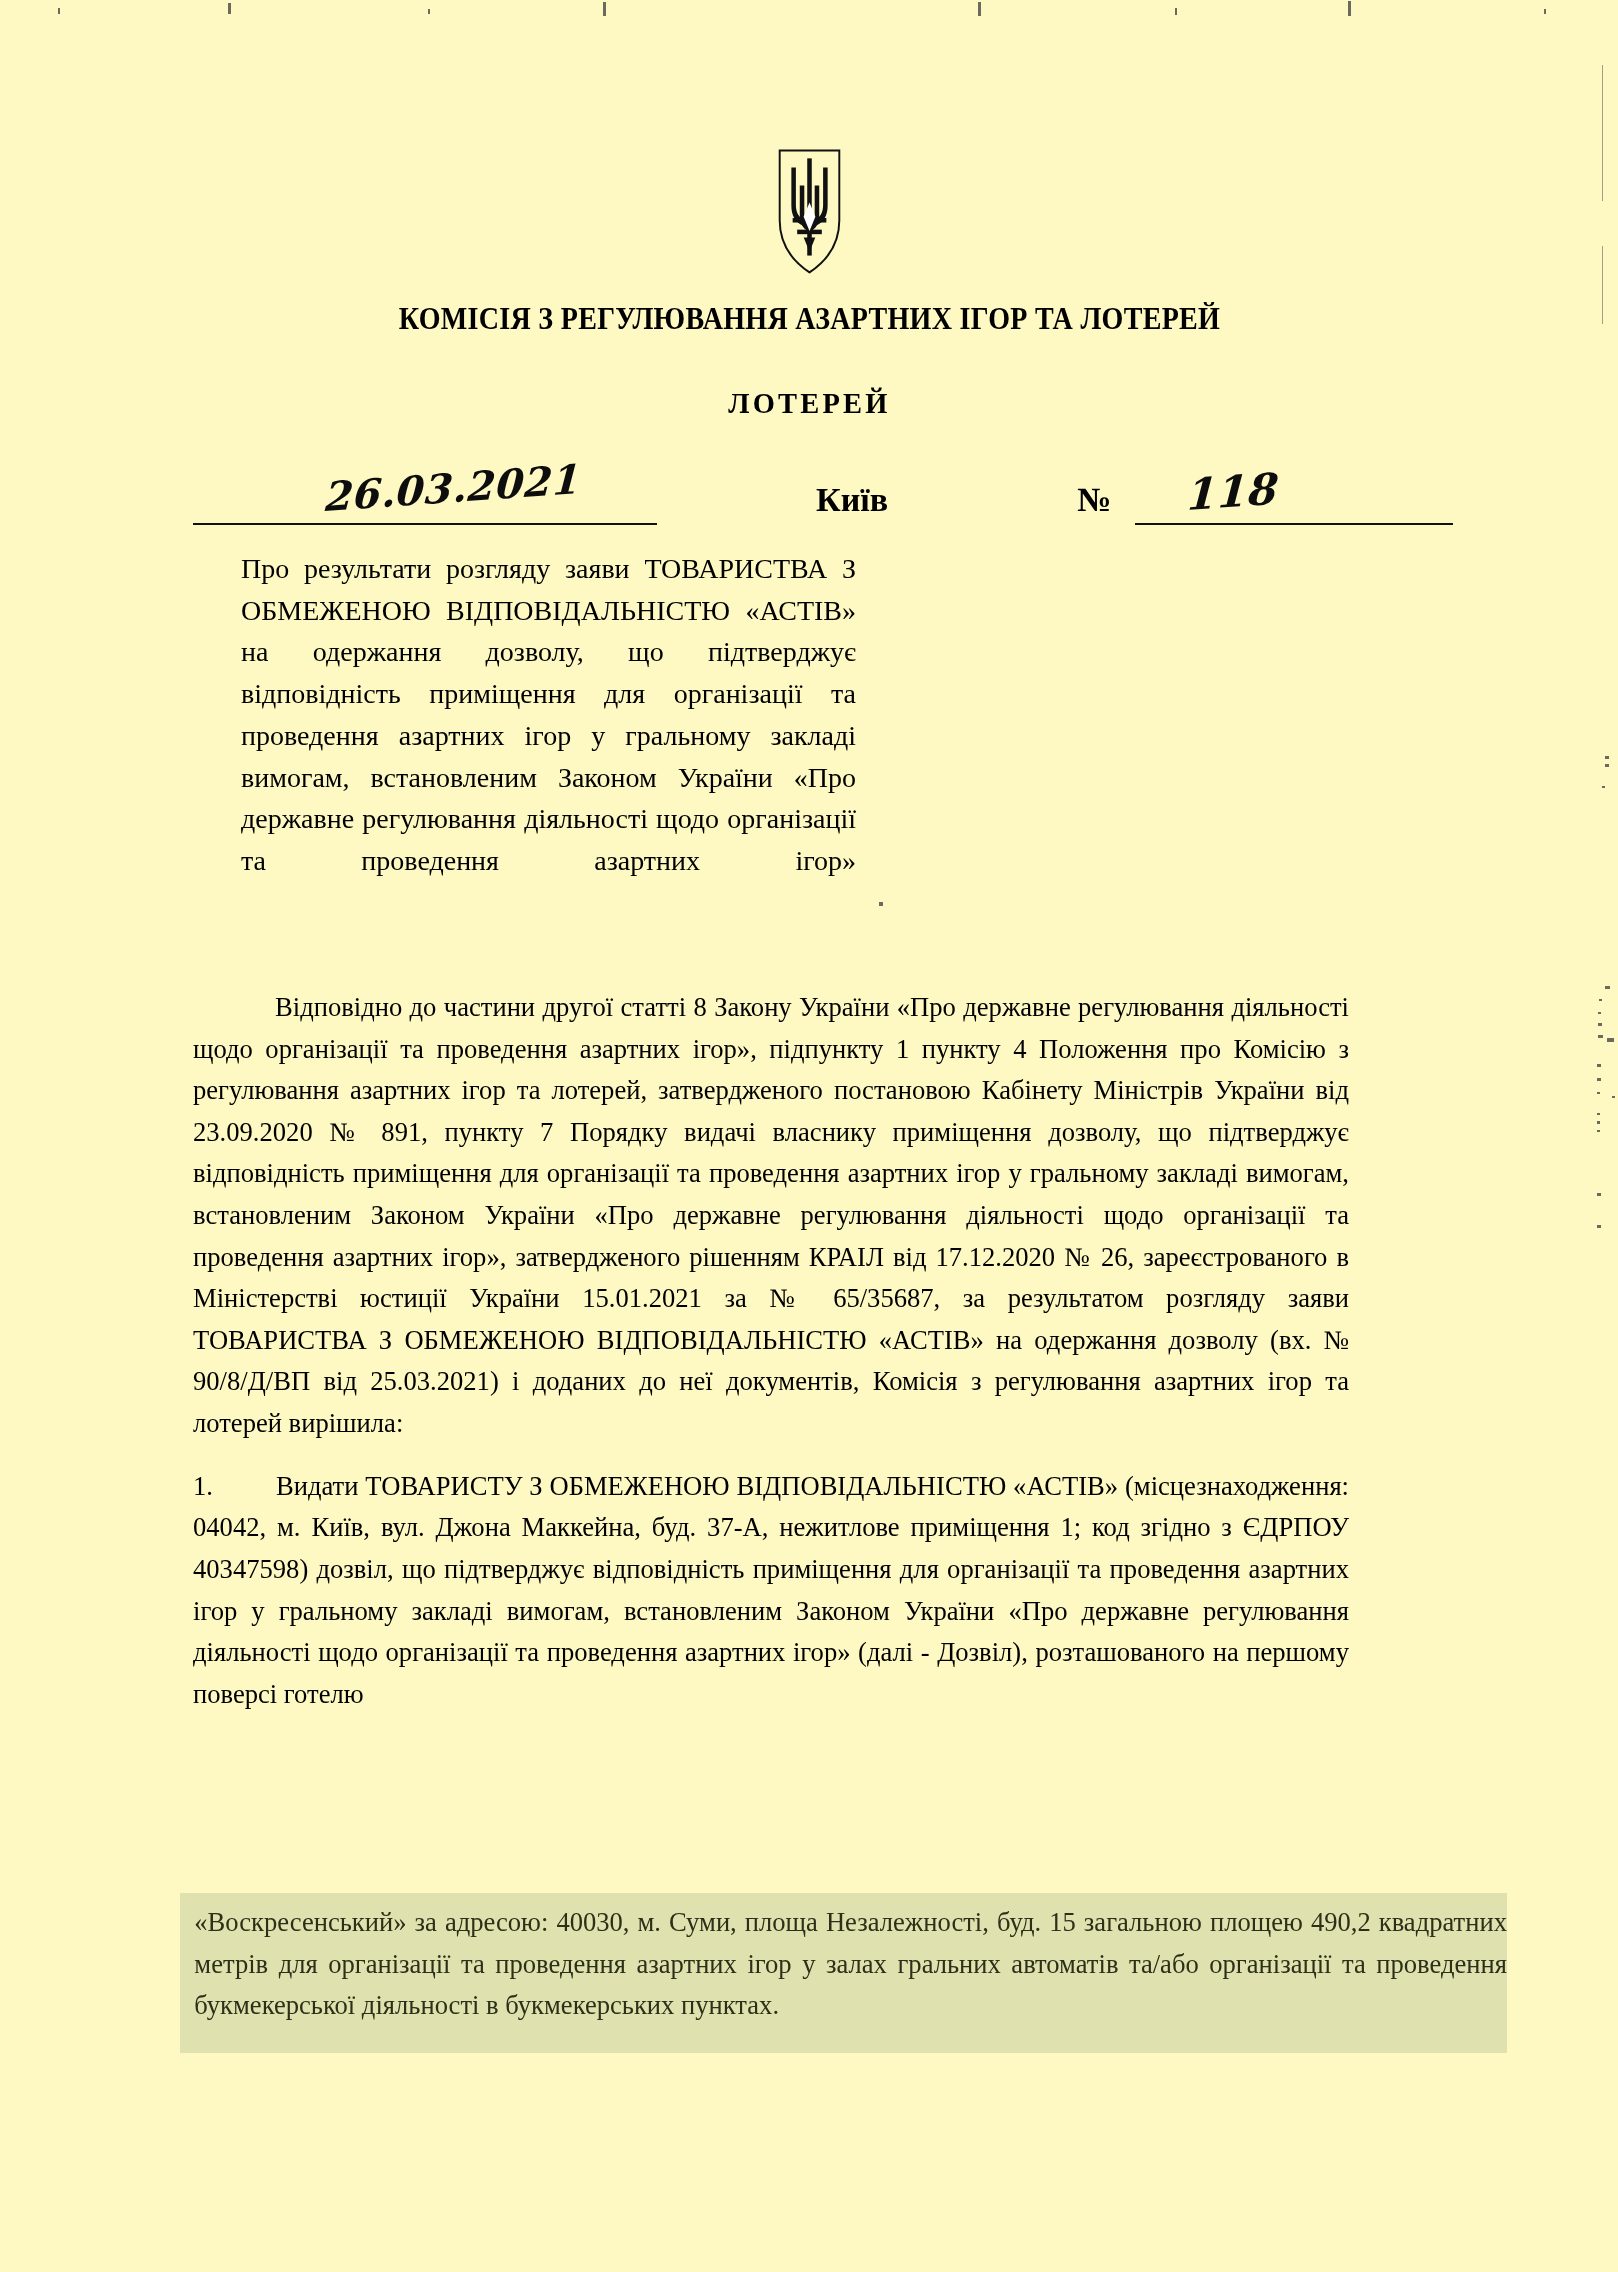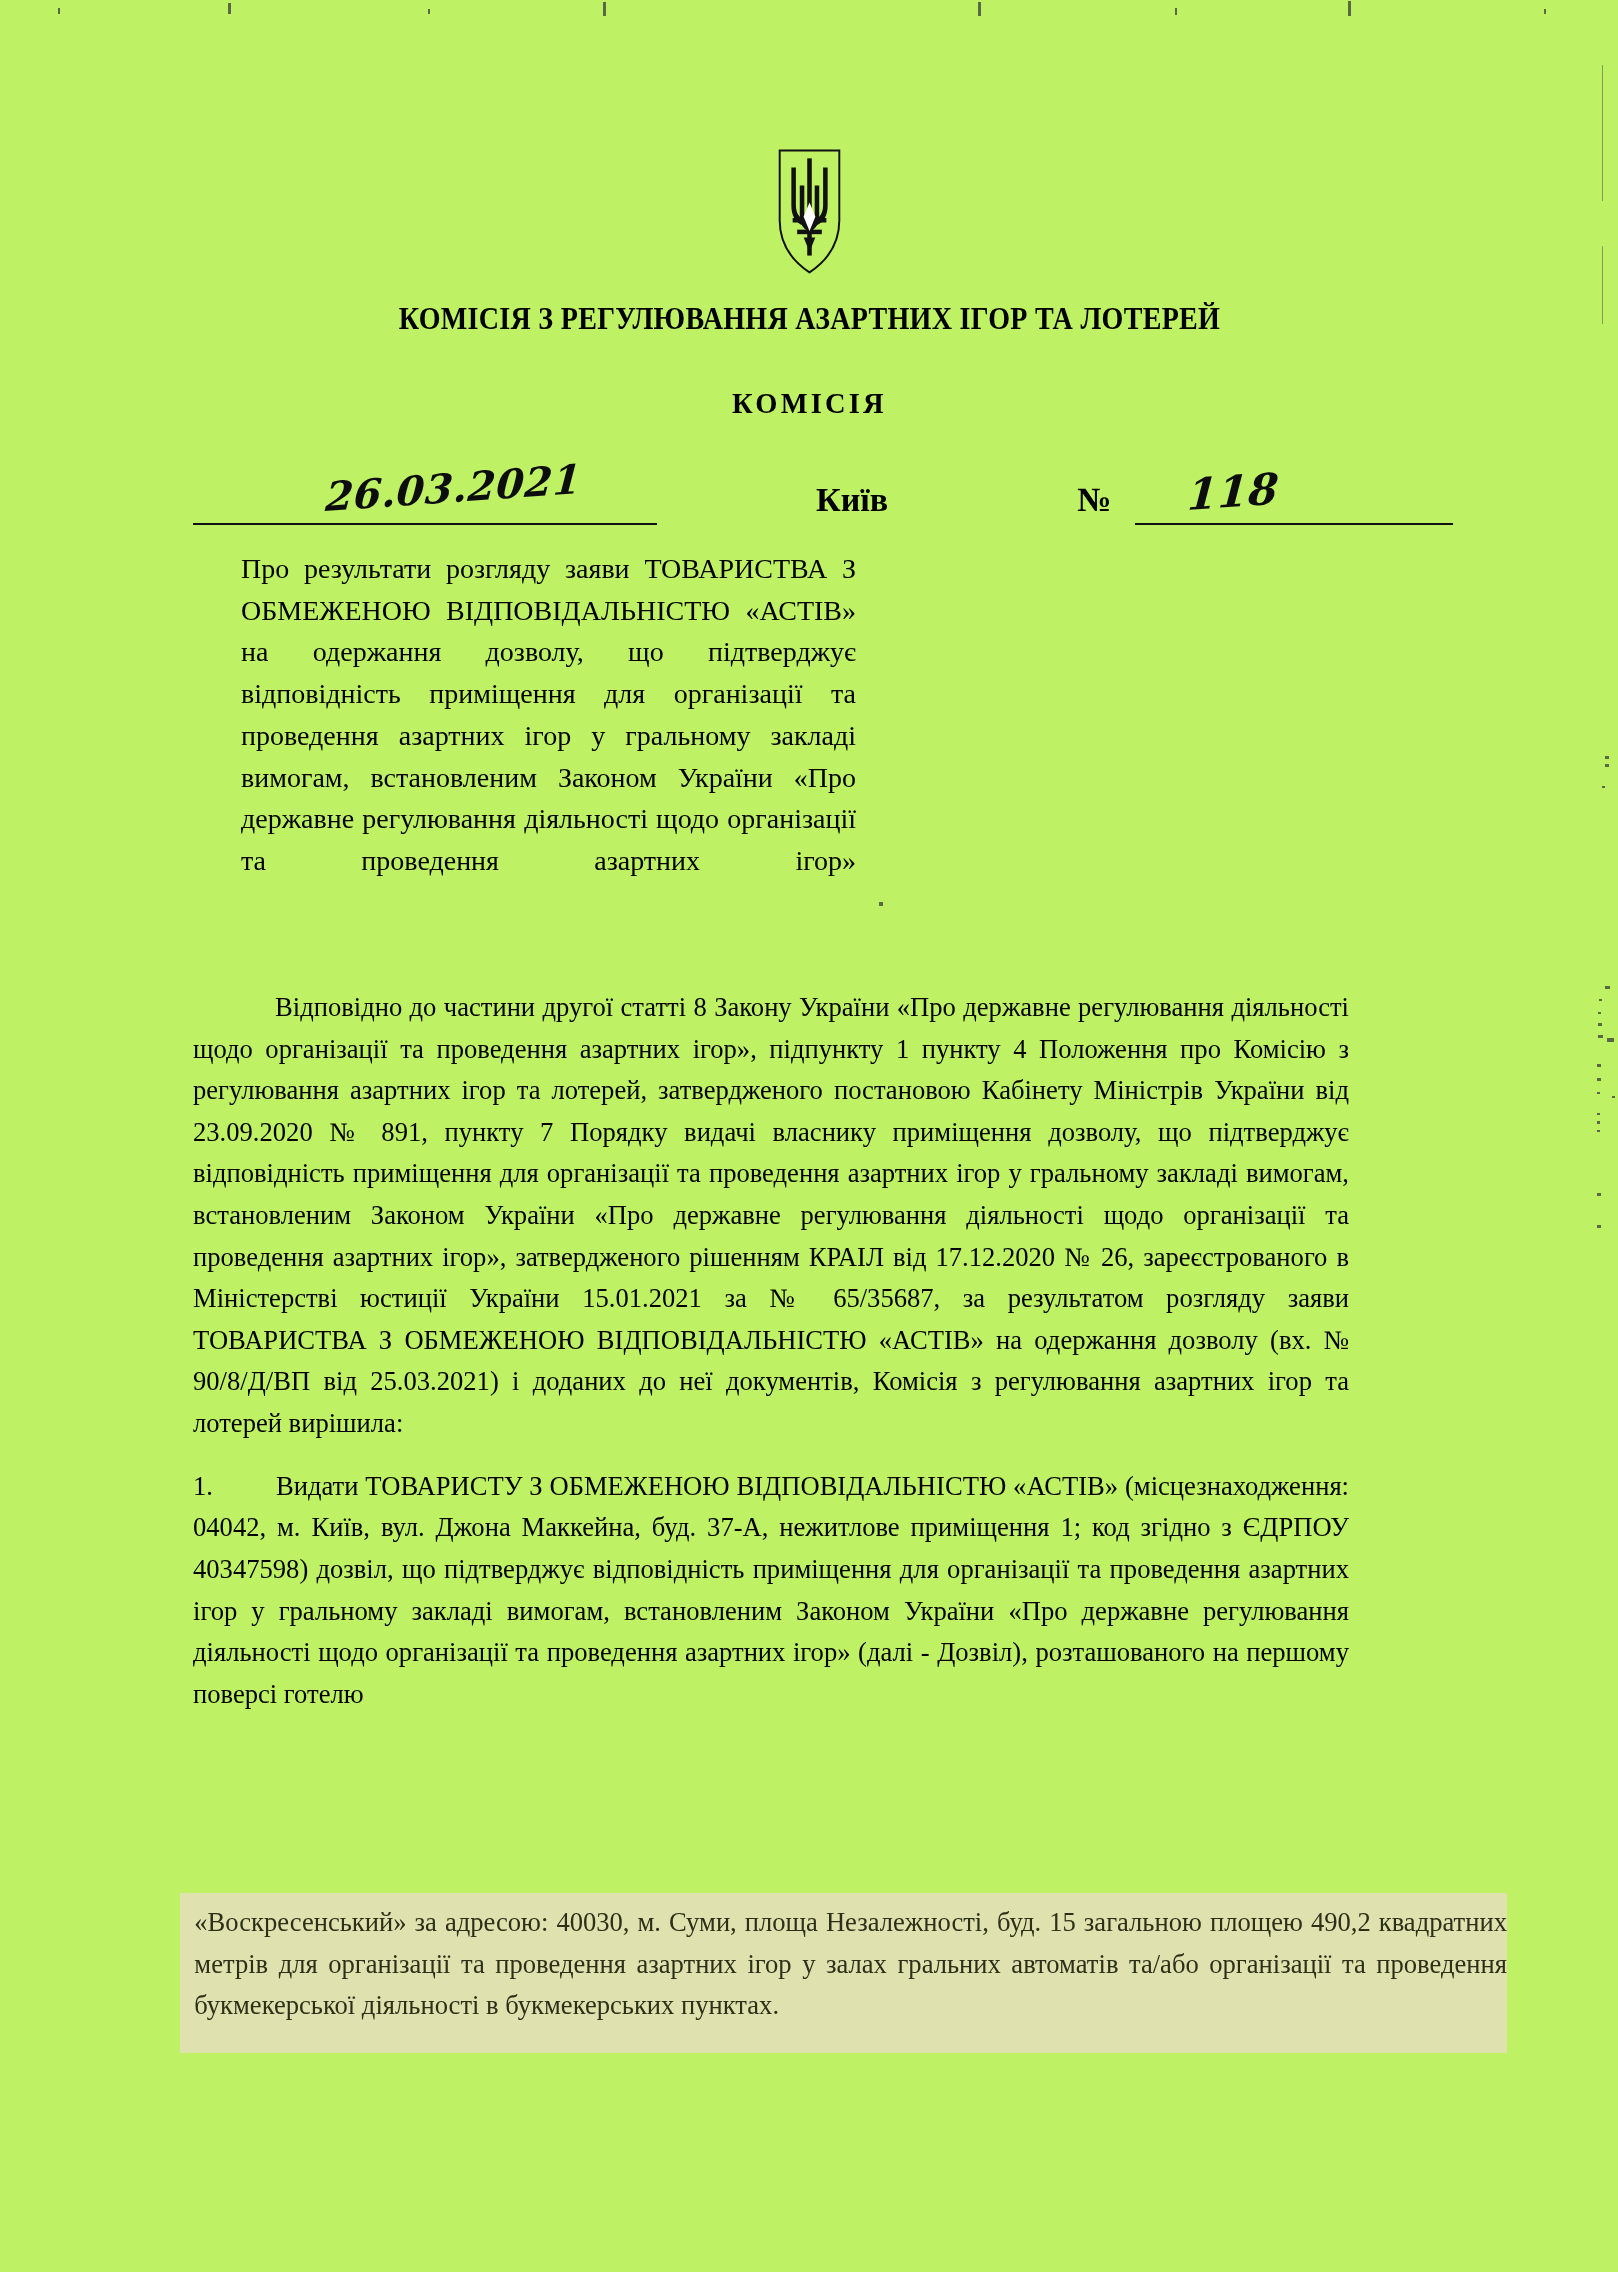--- a/index.html
+++ b/index.html
@@ -9,21 +9,21 @@
     background: #ffffff;
   }
   body {
     font-family: "Liberation Serif", "DejaVu Serif", serif;
     color: #000000;
   }
   #page {
     position: relative;
     width: 1619px;
     height: 2273px;
-    background: #bef264;
+    background: #fef9c3;
     overflow: hidden;
   }
 
   
   .speck {
     position: absolute;
     background: #3a3a3a;
     opacity: .75;
   }
   .speck-col {
@@ -211,21 +211,21 @@
         <path d="M41 58 h7 v44 c0 10 3 15 8 18 v9 c-11 -4 -15 -13 -15 -26 Z"></path>
         <path d="M71 58 h-7 v44 c0 10 -3 15 -8 18 v9 c11 -4 15 -13 15 -26 Z"></path>
         <rect x="30" y="108" width="52" height="7"></rect>
         <rect x="37" y="126" width="38" height="7"></rect>
         <path d="M56 84 l9 22 -9 22 -9 -22 Z" fill="#fff"></path>
       </g>
     </svg>
   </div>
 
   <div class="org-title">КОМІСІЯ З РЕГУЛЮВАННЯ АЗАРТНИХ ІГОР ТА ЛОТЕРЕЙ</div>
-  <div class="doc-kind">КОМІСІЯ</div>
+  <div class="doc-kind">ЛОТЕРЕЙ</div>
 
   <div id="meta-row">
     <div class="rule rule-date"></div>
     <div class="hand hand-date">26.03.2021</div>
     <div class="meta-label label-city">Київ</div>
     <div class="meta-label label-no">№</div>
     <div class="rule rule-num"></div>
     <div class="hand hand-num">118</div>
   </div>
 

